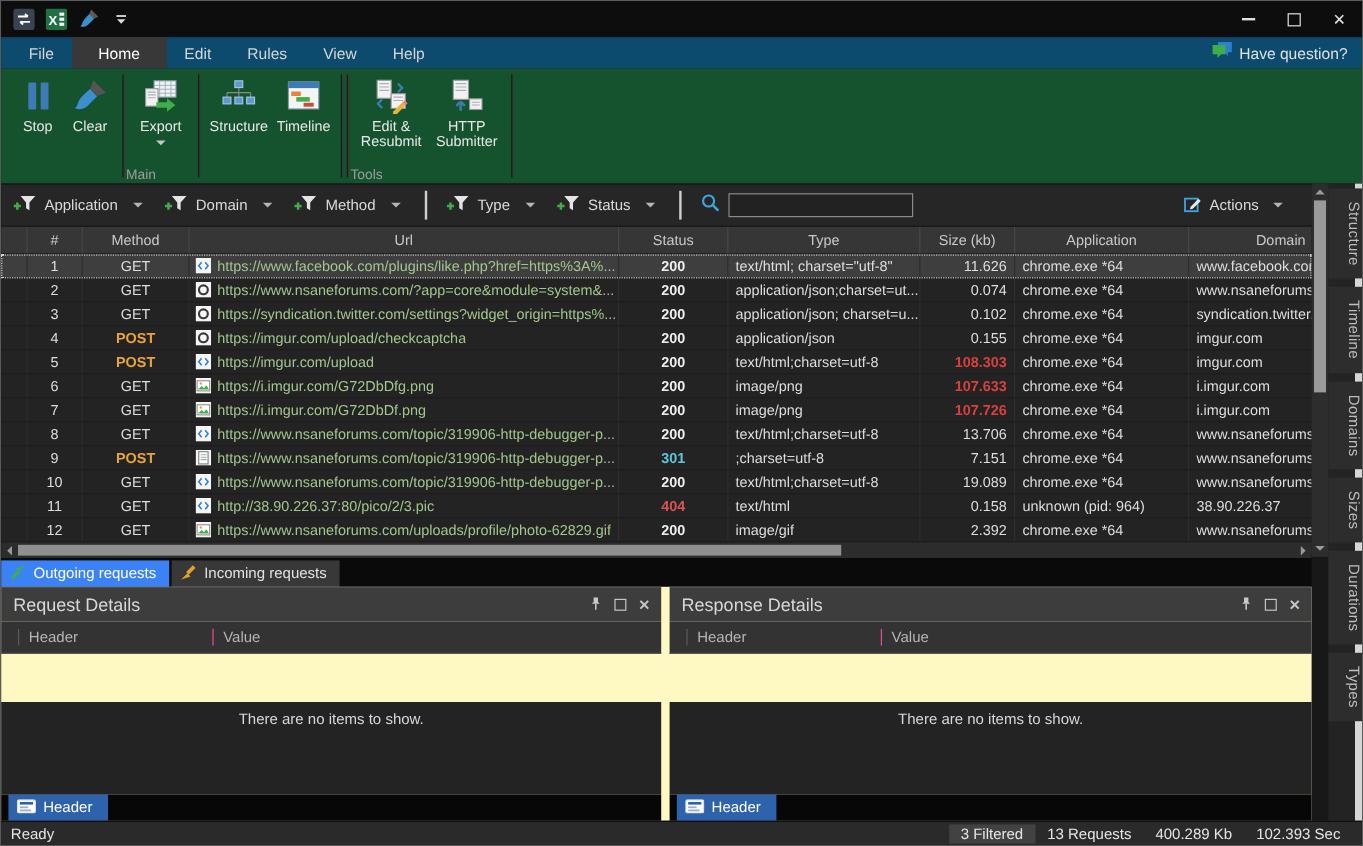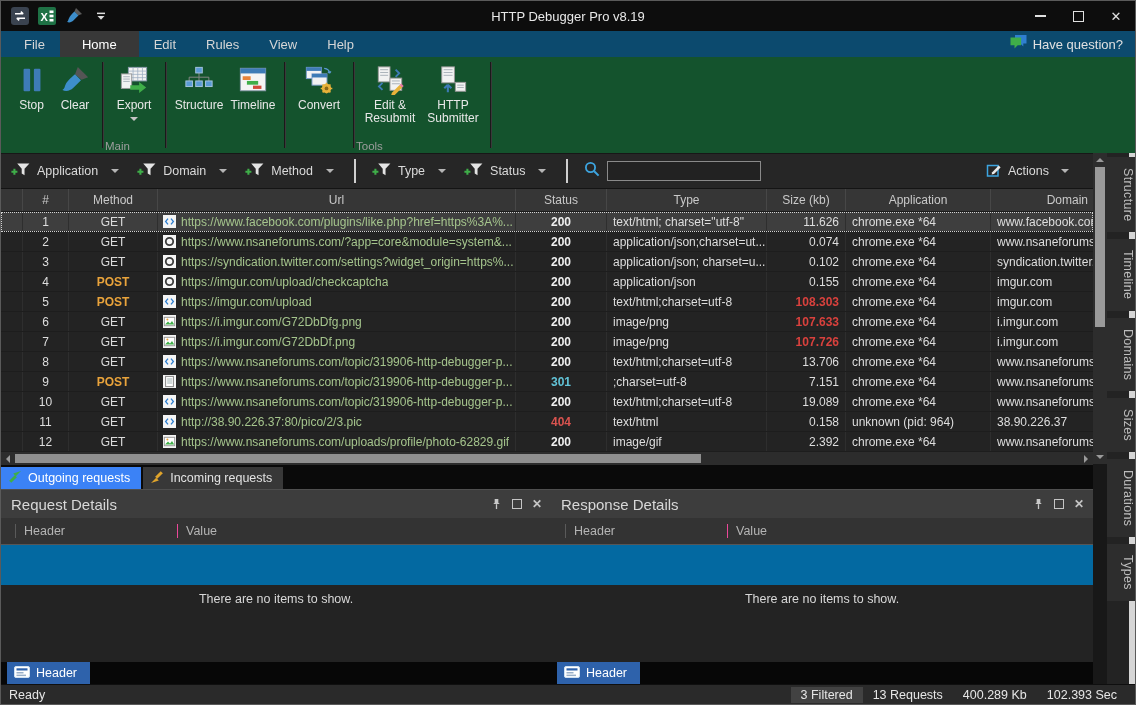--- a/index.html
+++ b/index.html
@@ -92,21 +92,21 @@
   .varrow.up{top:0;} .varrow.down{top:298px;}
   .vthumb{position:absolute;left:2px;right:2px;top:14px;height:160px;background:#9a9a9a;}
 
   
   .reqtabs{height:24px;flex:0 0 auto;background:#0a0a0a;display:flex;align-items:flex-end;gap:2px;}
   .rtab{height:22px;display:flex;align-items:center;gap:6px;padding:0 11px 0 7px;font-size:12.5px;color:#e2e2e2;background:#383838;}
   .rtab.active{background:#3b82f6;color:#ffffff;}
   .rtab svg{width:14px;height:14px;}
 
   
-  .panels{flex:1;min-height:0;display:flex;background:#0369a1;}
+  .panels{flex:1;min-height:0;display:flex;background:#fef9c3;gap:7px;}
   .panel{display:flex;flex-direction:column;min-height:0;border-top:1px solid #4f4f4f;}
   .panel.left{width:550px;flex:0 0 auto;}
   .panel.right{flex:1;}
   .panel-title{height:28px;flex:0 0 auto;background:#3d3d3d;display:flex;align-items:center;padding-left:10px;font-size:15px;color:#d8d8d8;}
   .ptools{margin-left:auto;display:flex;align-items:center;gap:10px;padding-right:9px;color:#c5c5c5;}
   .ptools .pmax{width:8px;height:8px;border:1.5px solid #c5c5c5;display:block;}
   .ptools .pclose{font-size:12px;font-weight:bold;}
   .ptools svg{width:11px;height:12px;}
   .panel-cols{height:26px;flex:0 0 auto;background:#333333;display:flex;align-items:center;font-size:12.5px;color:#b5b5b5;border-bottom:1px solid #565656;}
   .pcol-h{width:162px;margin-left:14px;border-left:1px solid #5a5a5a;padding-left:8px;box-sizing:border-box;}
@@ -154,21 +154,20 @@
             <path d="M9.4 4.6l4 4-5 5c-1.6 1.6-4.4 2.4-6.4 1.2 1.4-.8 1.2-2.2 2-3.6.8-1.6 2.4-3.6 5.4-6.6z" fill="#3d8ecb"></path>
           </svg>
         </span>
       <span class="qicon qcaret">
           <svg viewBox="0 0 10 10">
             <rect x="1" y="1.6" width="8" height="1.5" fill="#ddd"></rect>
             <path d="M1.5 5h7L5 8.8z" fill="#ddd"></path>
           </svg>
         </span>
     </div>
-    <div class="win-title">HTTP Debugger Pro v8.19</div>
     <div class="wincontrols">
       <div class="wc wc-min">
           <span></span>
         </div>
       <div class="wc wc-max">
           <span></span>
         </div>
       <div class="wc">✕</div>
     </div>
   </div>
@@ -250,37 +249,20 @@
               <rect x="2.5" y="3.5" width="27" height="5.5" fill="#3e7bb6"></rect>
               <rect x="5" y="12" width="8.5" height="4" fill="#e8833a"></rect>
               <rect x="9.5" y="17" width="12" height="4" fill="#3fae49"></rect>
               <rect x="16" y="22" width="9" height="3.5" fill="#d04a3a"></rect>
             </svg>
           </span>
           <div class="rlabel">Timeline</div>
         </div>
       </div>
       <div class="rsep"></div>
-      <div class="rgroup">
-        <div class="rbtn rbtn-convert">
-          <span class="ricon">
-            <svg viewBox="0 0 32 32">
-              <rect x="2.5" y="2.5" width="16" height="12" fill="#f2f2f2" stroke="#7a9cc8"></rect>
-              <rect x="2.5" y="2.5" width="16" height="3.8" fill="#3e7bb6"></rect>
-              <path d="M21.5 3.5c3.4.4 5.6 2.4 5.8 5.2M27.3 8.7l-1.8-1.4M27.3 8.7l1.4-1.8" stroke="#5a9bd5" fill="none" stroke-width="1.4"></path>
-              <rect x="8.5" y="9.5" width="16" height="12" fill="#f2f2f2" stroke="#7a9cc8"></rect>
-              <rect x="8.5" y="9.5" width="16" height="3.8" fill="#3e7bb6"></rect>
-              <circle cx="24" cy="25" r="5" fill="#e8b23a"></circle>
-              <circle cx="24" cy="25" r="2" fill="#8a6a1a"></circle>
-              <path d="M24 18.8v2M24 28.2v2M17.8 25h2M28.2 25h2M19.8 20.8l1.4 1.4M26.8 27.8l1.4 1.4M28.2 20.8l-1.4 1.4M21.2 27.8l-1.4 1.4" stroke="#e8b23a" stroke-width="1.7"></path>
-            </svg>
-          </span>
-          <div class="rlabel">Convert</div>
-        </div>
-      </div>
       <div class="rsep"></div>
       <div class="rgroup">
         <div class="rbtn rbtn-edit-resubmit">
           <span class="ricon">
             <svg viewBox="0 0 32 32">
               <rect x="3.5" y="2" width="12.5" height="16" fill="#f2f2f2" stroke="#999"></rect>
               <path d="M5.5 5h8.5M5.5 8h8.5M5.5 11h8.5" stroke="#a8b0b8"></path>
               <path d="M8 19l-3.8 3.8L8 26.6" stroke="#3e7bb6" stroke-width="2" fill="none"></path>
               <path d="M22 12.6l3.8-3.8L22 5" stroke="#3e7bb6" stroke-width="2" fill="none"></path>
               <rect x="16" y="14" width="12.5" height="13" fill="#f2f2f2" stroke="#999"></rect>

